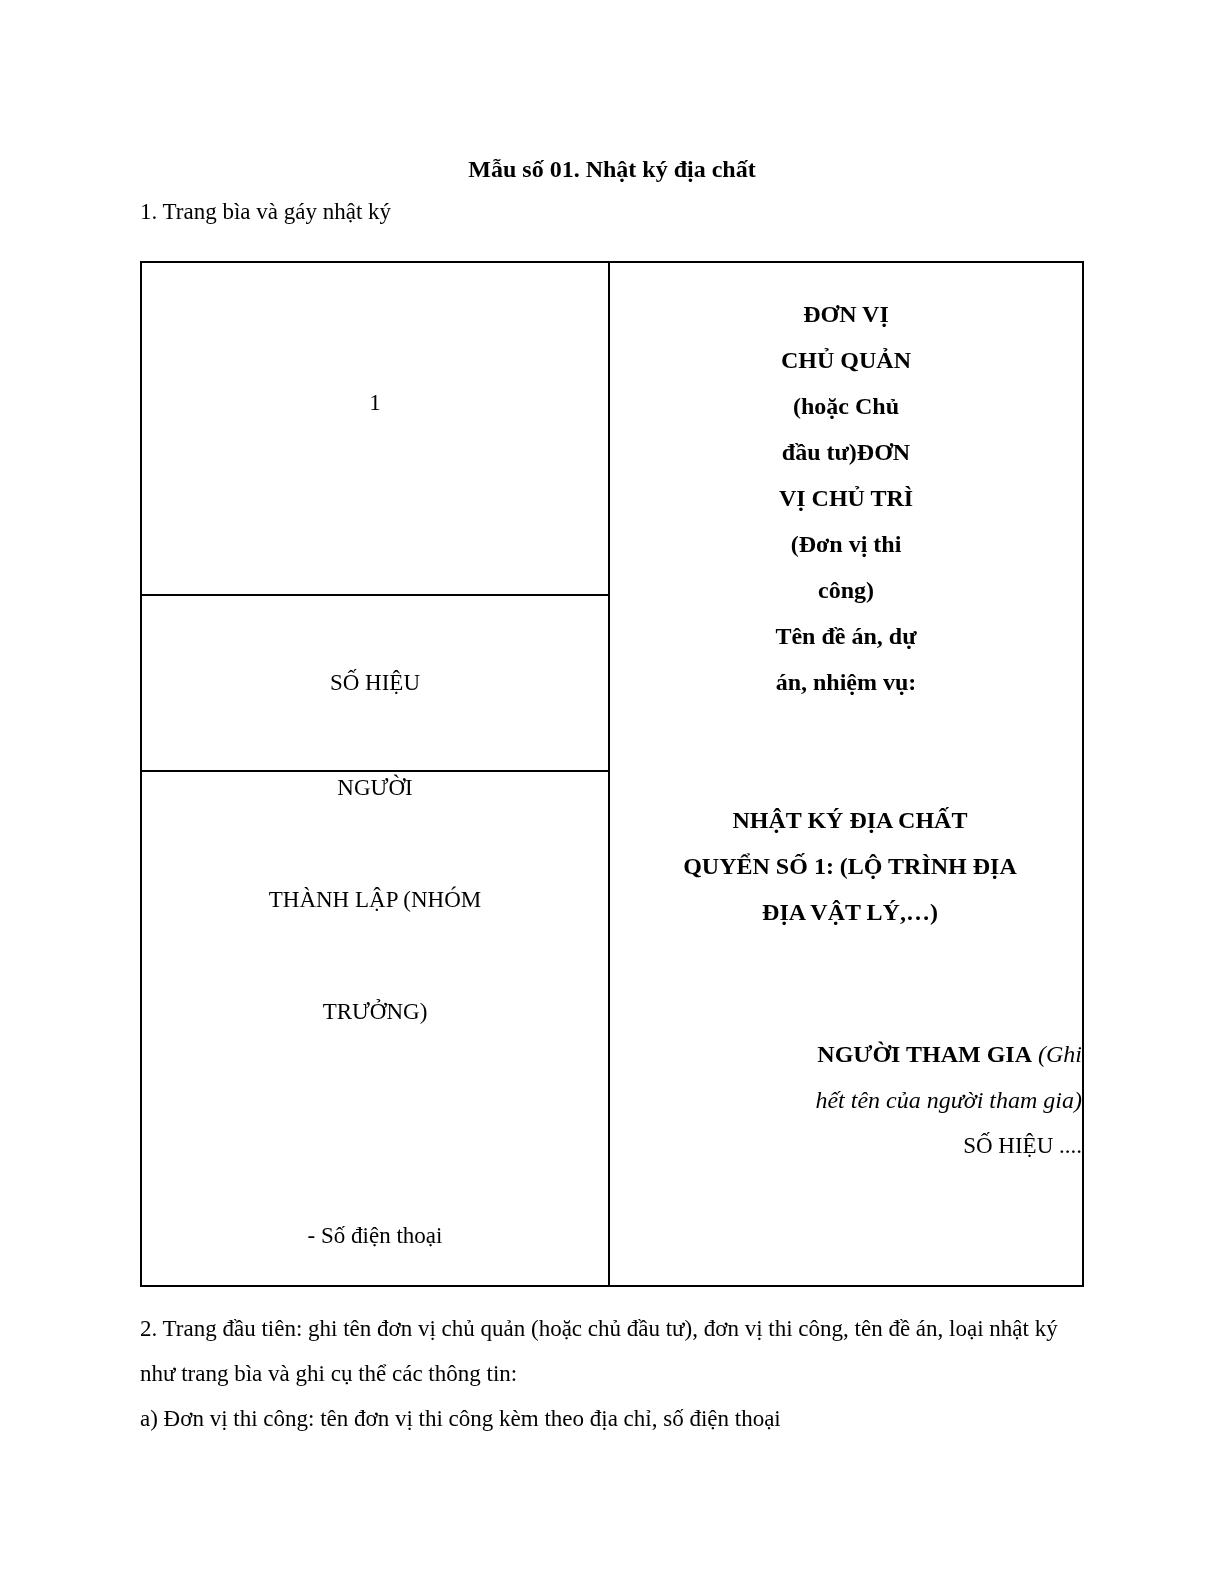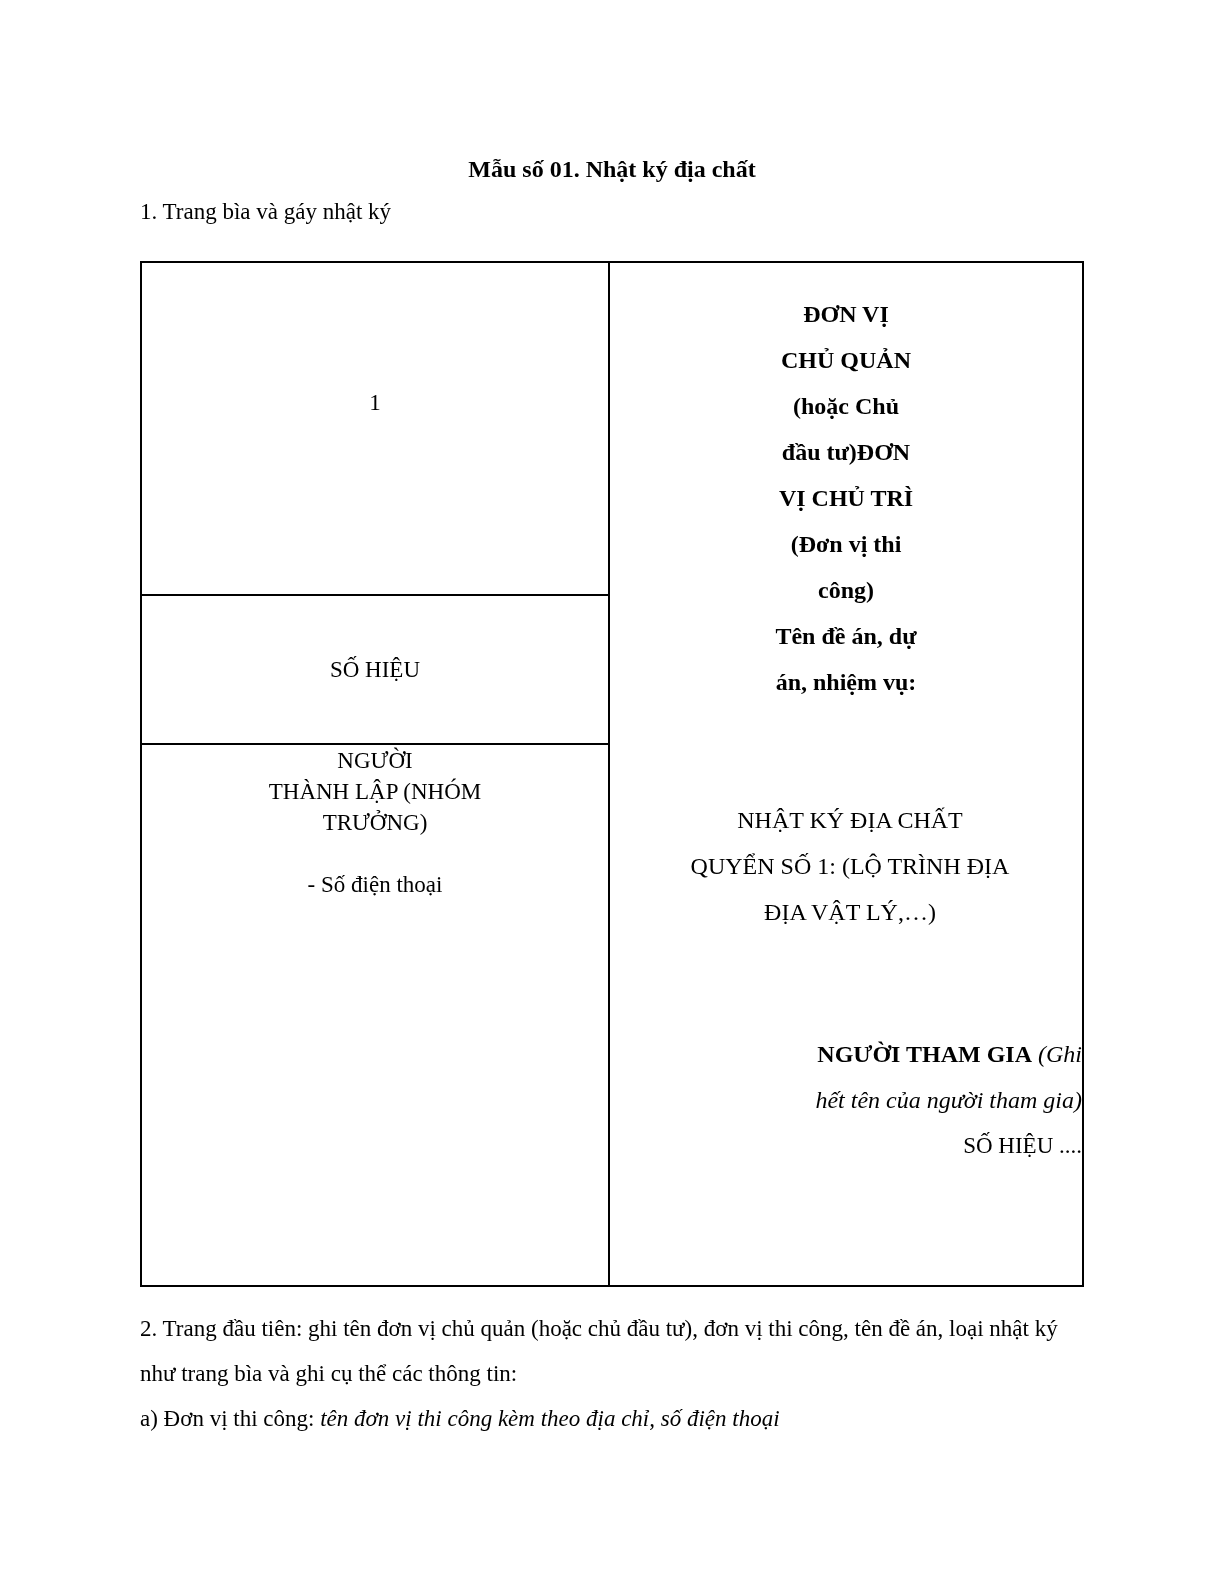--- a/index.html
+++ b/index.html
@@ -24,43 +24,43 @@
   }
   .col-spine {
     width: 468px; box-sizing: border-box; border-right: 2px solid #000;
     display: flex; flex-direction: column; text-align: center; font-size: 23px;
   }
   .spine-row-1 {
     height: 333px; box-sizing: border-box; border-bottom: 2px solid #000;
     display: flex; align-items: center; justify-content: center; padding-bottom: 52px;
   }
   .spine-row-2 {
-    height: 149px; box-sizing: border-box; border-bottom: 2px solid #000;
+    height: 176px; box-sizing: border-box; border-bottom: 2px solid #000;
     display: flex; align-items: center; justify-content: center;
   }
   .spine-row-3 {
-    flex: 1; display: flex; flex-direction: column; align-items: center; justify-content: flex-start;
+    flex: 1; display: flex; flex-direction: column; align-items: center; justify-content: space-between;
     line-height: 31px; padding-bottom: 34px; box-sizing: border-box;
   }
   .spine-gap { height: 31px; }
 
   .col-cover {
     flex: 1; text-align: center; padding-top: 28px; box-sizing: border-box; font-size: 24px;
   }
   .cover-unit-block div { font-weight: bold; line-height: 46px; }
   .cover-journal-block { margin-top: 92px; }
-  .cover-journal-block div { font-weight: normal; line-height: 46px; margin-left: 8px; }
+  .cover-journal-block div { font-weight: bold; line-height: 46px; margin-left: 8px; }
   .cover-participants-block { margin-top: 96px; line-height: 46px; font-size: 24px; text-align: right; }
   .cover-participants-block .bold { font-weight: bold; }
   .cover-participants-block .ital { font-style: italic; }
   .cover-serial-line { line-height: 46px; font-size: 23px; }
 
   .bottom-text { width: 944px; margin-top: 19px; font-size: 23px; line-height: 45px; }
   .bottom-text p { margin: 0; }
-  .italic-note { font-style: italic; }
+  .italic-note { }
 </style>
 </head>
 <body>
 
 <div class="page">
 
   <h1 class="doc-title">Mẫu số 01. Nhật ký địa chất</h1>
 
   <p class="section-heading">1. Trang bìa và gáy nhật ký</p>
 

